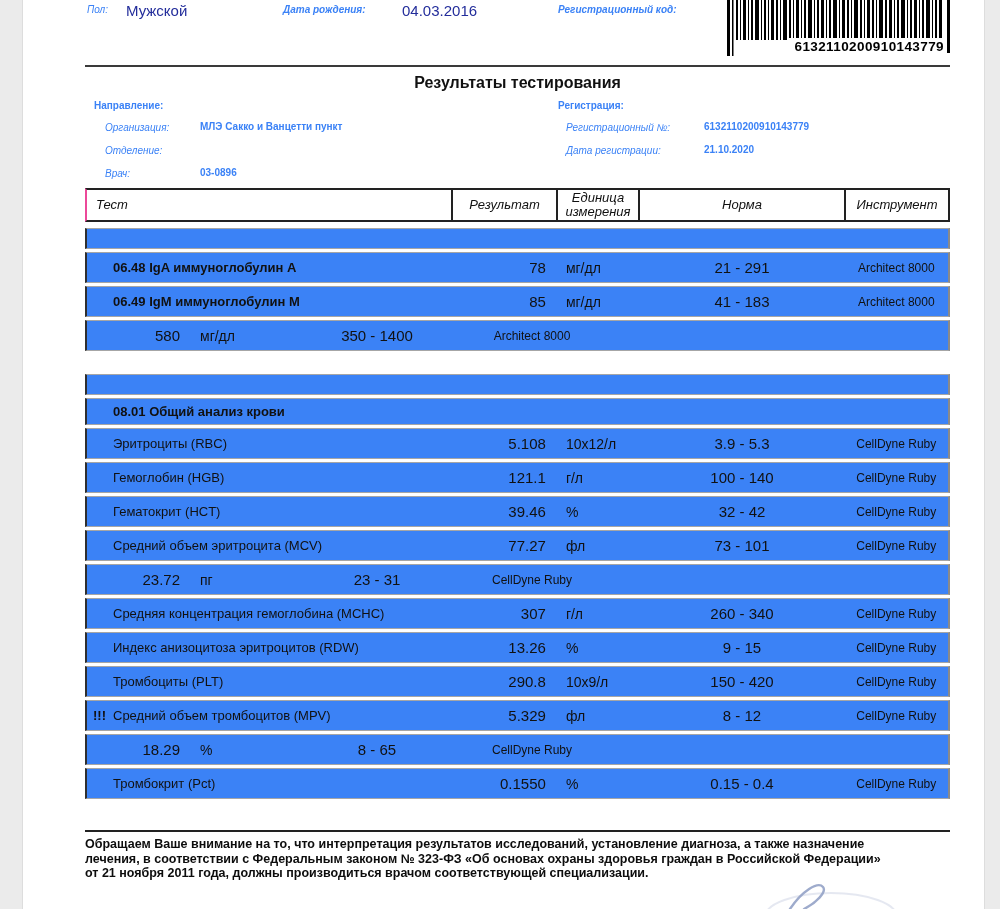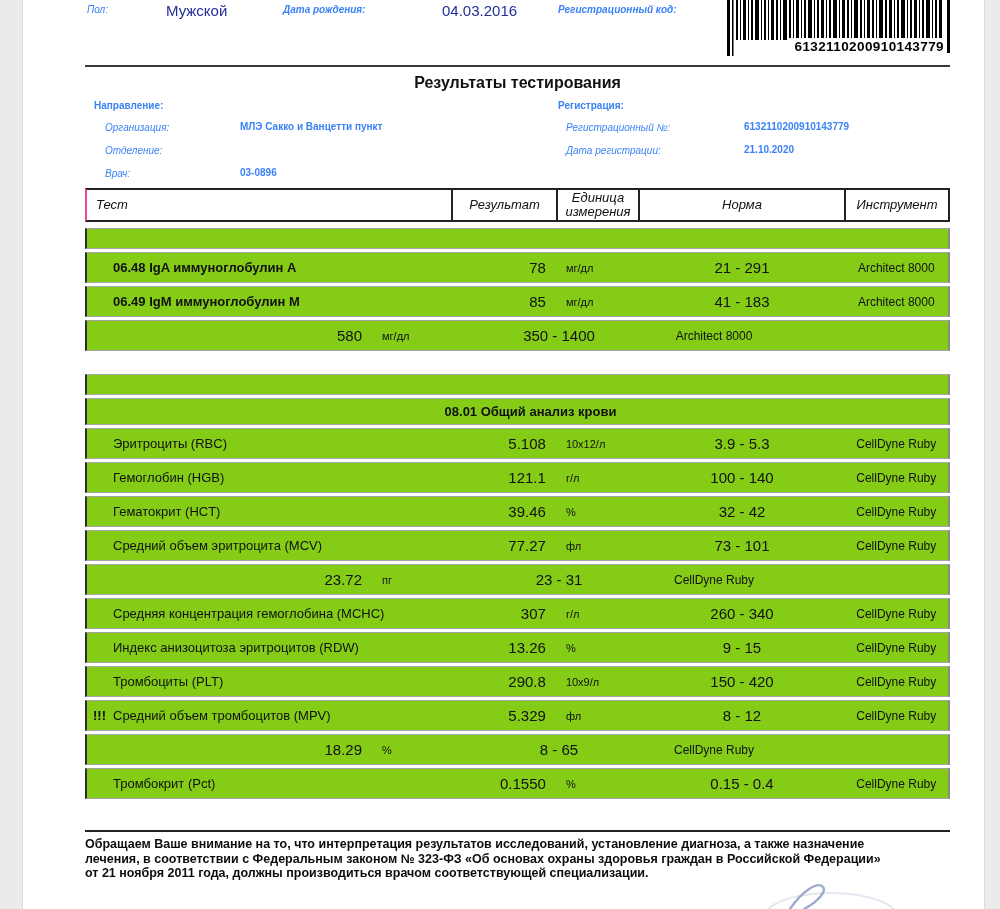--- a/index.html
+++ b/index.html
@@ -7,21 +7,21 @@
     position:relative;width:1000px;height:909px;background:#ffffff;
     font-family:"Liberation Sans",sans-serif;color:#111;overflow:hidden;
   }
   .edge{position:absolute;top:0;height:909px;background:#ebebeb;}
   .edge.left{left:0;width:22px;border-right:1px solid #dddddd;}
   .edge.right{left:984px;width:16px;border-left:1px solid #dddddd;}
 
   .abs{position:absolute;}
   .it{font-style:italic;}
   .b{font-weight:bold;}
-  .blue{color:var(--blue,#232d9b);margin-left:40px;}
+  .blue{color:var(--blue,#232d9b);}
 
   
   .lbl{font-size:10px;color:#3b82f6;}
   .val-lg{font-size:15px;}
 
   .topline{position:absolute;left:85px;top:65px;width:865px;height:2px;background:#3a3a3a;}
   .doc-title{position:absolute;left:85px;top:74px;width:865px;text-align:center;font-size:16px;font-weight:bold;}
 
   
   .barcode{position:absolute;left:727px;top:0;width:223px;height:56px;}
@@ -41,31 +41,31 @@
     font-size:13px;font-style:italic;line-height:1.05;background:#fff;
   }
   .th:first-child{border-left:2px solid #ec4899;justify-content:flex-start;padding-left:9px;}
   .c-test{width:368px;} .c-res{width:105px;} .c-unit{width:82px;} .c-norm{width:206px;font-style:italic;} .c-instr{width:104px;}
 
   .tbl-section{margin-top:6px;}
   .tbl-section.tbl-gap{margin-top:23px;border-radius:10px;}
   .row{
     box-sizing:border-box;position:relative;display:flex;align-items:center;
     border:1px solid #a6a6a6;border-left:2px solid #2f2f2f;border-right:2px solid #8a8a8a;
-    background:#84cc16;margin-bottom:3px;justify-content:center;
+    background:#3b82f6;margin-bottom:3px;
   }
   .row.spacer{height:21px;}
   .row.section-title{height:27px;font-size:13px;font-weight:bold;padding-left:26px;}
   .row.data{height:31px;}
   .cell{box-sizing:border-box;}
   .cell.flag{position:absolute;left:6px;top:0;height:100%;display:flex;align-items:center;font-weight:bold;font-size:13px;}
   .cell.test{width:368px;padding-left:26px;font-size:13px;}
   .bold-names .cell.test{font-weight:bold;}
   .cell.result{width:105px;text-align:right;padding-right:12px;font-size:15px;}
-  .cell.unit{width:82px;padding-left:8px;font-size:11px;}
+  .cell.unit{width:82px;padding-left:8px;font-size:14px;}
   .cell.norm{width:206px;text-align:center;font-size:15px;}
   .cell.instrument{width:104px;text-align:center;font-size:12px;}
 
   .botline{position:absolute;left:85px;top:830px;width:865px;height:2px;background:#222;}
   .disclaimer{position:absolute;left:85px;top:837px;width:800px;font-size:12.5px;font-weight:bold;line-height:14.5px;color:#0d0d0d;}
 
   .signature{position:absolute;left:756px;top:881px;width:150px;height:28px;}
 </style>
 </head>
 <body>

